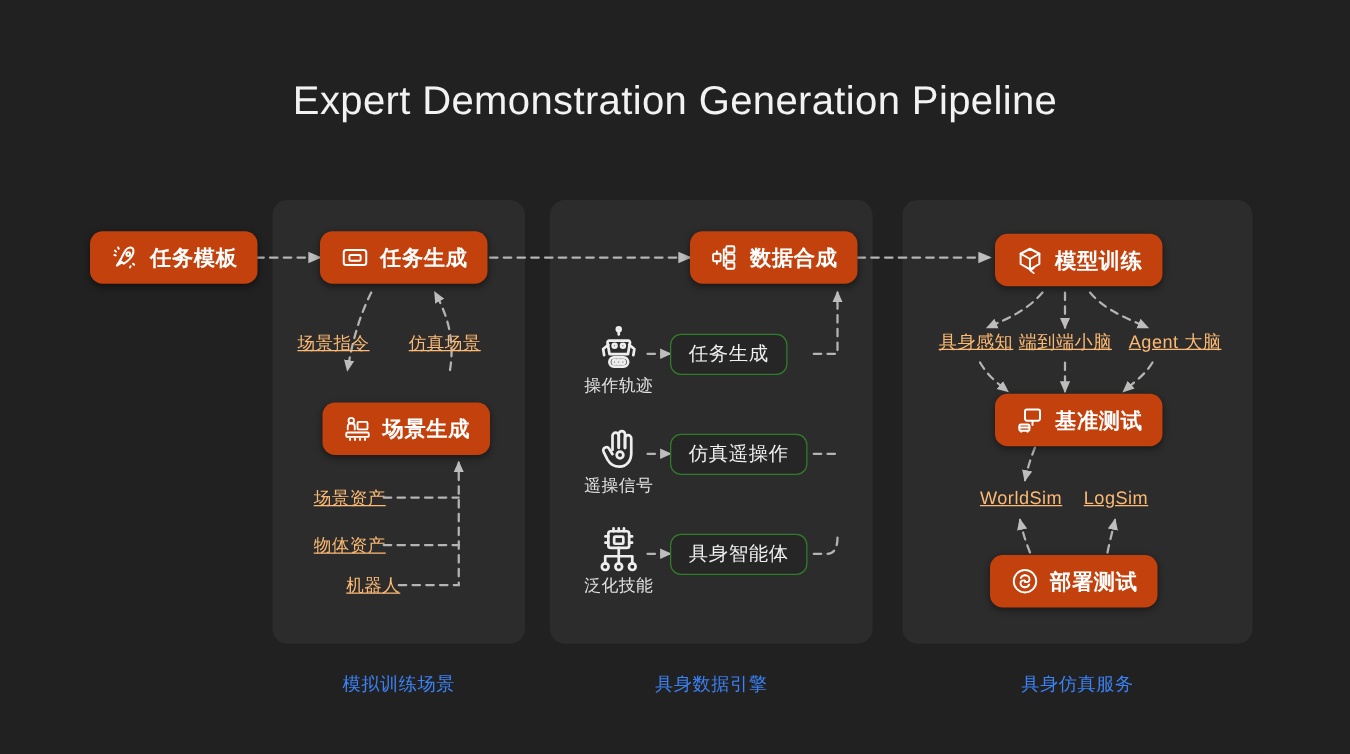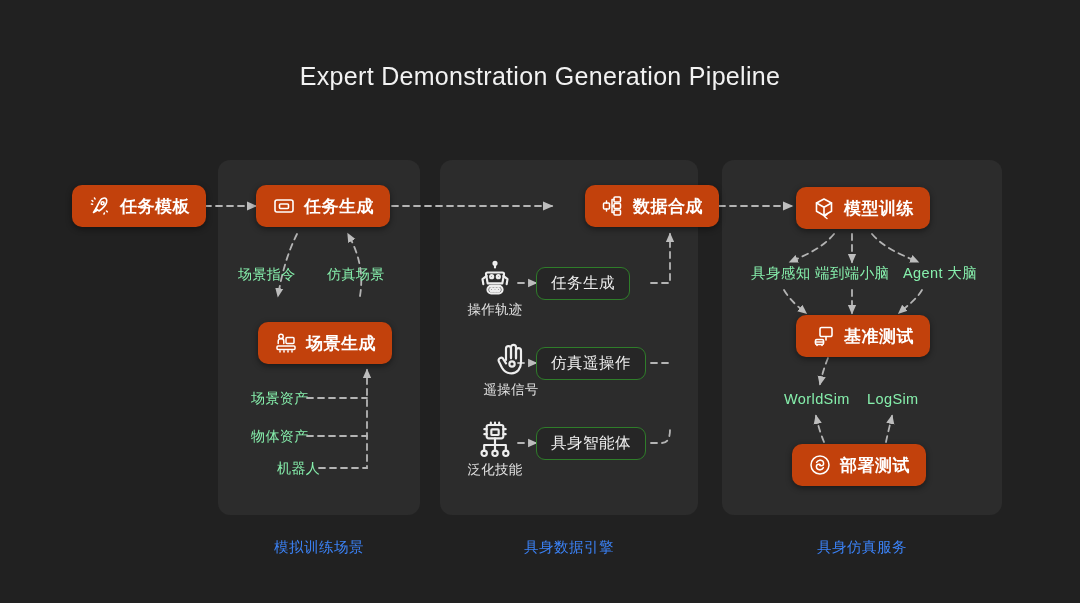--- a/index.html
+++ b/index.html
@@ -8,21 +8,21 @@
     background: #212121;
     font-family: "Liberation Sans", "DejaVu Sans", sans-serif;
     overflow: hidden;
   }
   #stage { position: relative; width: 1080px; height: 603px; }
 
   
   .title {
     position: absolute; left: 0; top: 62px; width: 1080px;
     text-align: center;
-    font-size: 25px; font-weight: 500; letter-spacing: .3px;
+    font-size: 32px; font-weight: 500; letter-spacing: .3px;
     color: #f2f2f2;
   }
 
   
   .panel {
     position: absolute;
     background: #2c2c2c;
     border-radius: 12px;
   }
   .panel-caption {
@@ -59,21 +59,21 @@
     height: 33px;
     padding: 0 14px;
   }
   .obox .label {
     font-size: 15.5px; color: #f0f0f0; white-space: nowrap; letter-spacing: .5px;
   }
 
   
   .tlabel {
     position: absolute;
-    font-size: 14px; color: #86efac; white-space: nowrap; letter-spacing: .4px;
+    font-size: 14px; color: #fdba74; white-space: nowrap; letter-spacing: .4px; text-decoration: underline;
   }
   .tlabel.lat { font-size: 14.5px; }
 
   
   .iconcap { position: absolute; width: 64px; text-align: center; }
   .iconcap .gico { width: 40px; height: 40px; margin: 0 auto; display: block; }
   .iconcap .cap {
     margin-top: 4px; font-size: 13.5px; color: #e3e3e3; white-space: nowrap;
     letter-spacing: .3px;
   }
@@ -175,21 +175,21 @@
     <span class="label">场景生成</span>
   </div>
 
   <div class="tlabel" style="left:238px; top:266px;">场景指令</div>
   <div class="tlabel" style="left:327px; top:266px;">仿真场景</div>
 
   <div class="tlabel" style="left:251px; top:390px;">场景资产</div>
   <div class="tlabel" style="left:251px; top:428px;">物体资产</div>
   <div class="tlabel" style="left:277px; top:460px;">机器人</div>
 
-  <div class="node" style="left:552px; top:185px;margin-left:33px;">
+  <div class="node" style="left:552px; top:185px;">
     <span class="ico">
       <svg viewBox="0 0 24 24" fill="none" stroke="#ffffff" stroke-width="1.5" stroke-linecap="round" stroke-linejoin="round">
         <rect x="2.5" y="9" width="6" height="6" rx="1"></rect>
         <path d="M5.5 9V7M5.5 15v2"></path>
         <rect x="13" y="3" width="6.5" height="5" rx="1"></rect>
         <rect x="13" y="9.5" width="6.5" height="5" rx="1"></rect>
         <rect x="13" y="16" width="6.5" height="5" rx="1"></rect>
         <path d="M11 5.5h2M11 12h2M11 18.5h2M11 5.5v13"></path>
       </svg>
     </span>
@@ -207,21 +207,21 @@
         <rect x="7.5" y="15.5" width="9" height="4.5" rx="2.2"></rect>
         <circle cx="10" cy="17.8" r=".9"></circle>
           <circle cx="12" cy="17.8" r=".9"></circle>
           <circle cx="14" cy="17.8" r=".9"></circle>
         <path d="M7 9.5L4.5 11.5 5 14.5M17 9.5l2.5 2-.5 3"></path>
       </svg>
     </span>
     <span class="cap">操作轨迹</span>
   </div>
 
-  <div class="iconcap" style="left:463px; top:340px;margin-left:16px;">
+  <div class="iconcap" style="left:463px; top:340px;">
     <span class="gico">
       <svg viewBox="0 0 24 24" fill="none" stroke="#eeeeee" stroke-width="1.3" stroke-linecap="round" stroke-linejoin="round">
         <path d="M9 12V5.2a1.5 1.5 0 013 0V11"></path>
         <path d="M12 10.6V4.4a1.5 1.5 0 013 0v6.6"></path>
         <path d="M15 11V6.4a1.5 1.5 0 013 0v7.3c0 3.6-2.4 6.3-5.6 6.3-2.8 0-4.6-1.3-5.8-3.4L4.8 13c-.5-.9-.2-1.8.7-2.2.8-.4 1.6 0 2 .8L9 14"></path>
         <circle cx="12.6" cy="14.4" r="1.6"></circle>
       </svg>
     </span>
     <span class="cap">遥操信号</span>
   </div>

